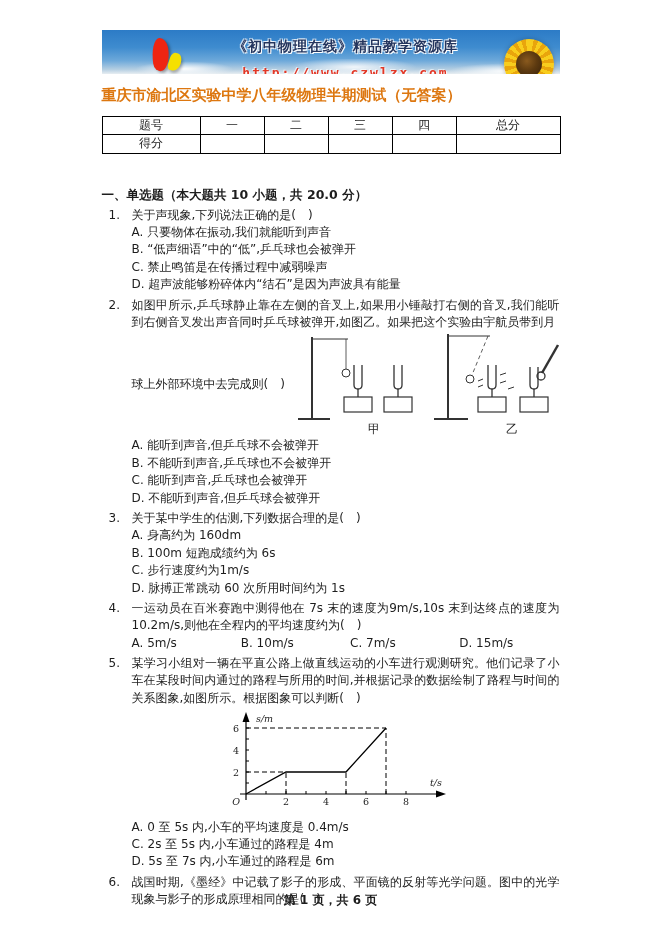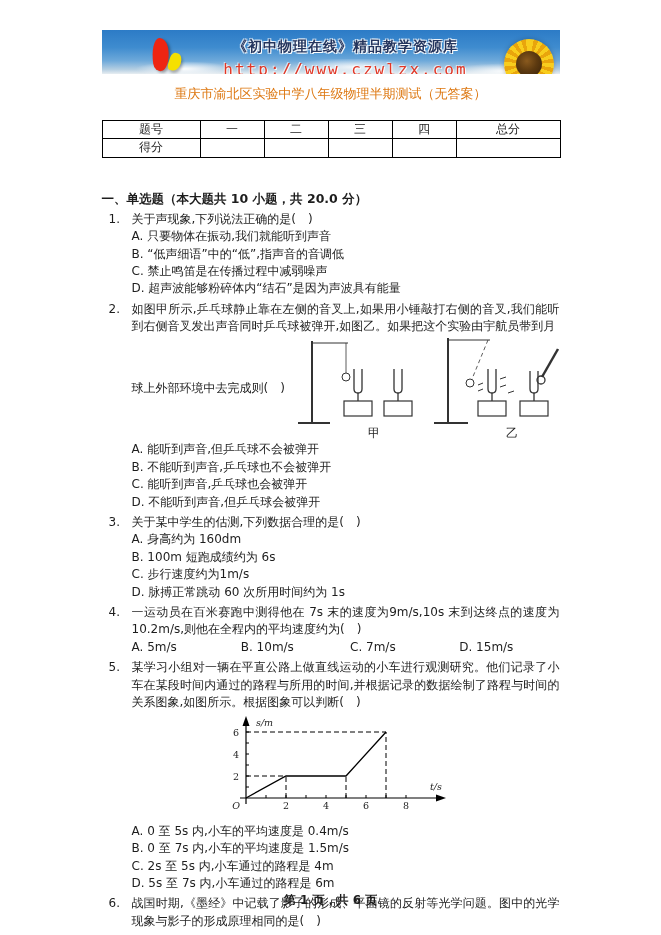--- a/index.html
+++ b/index.html
@@ -36,40 +36,40 @@
     background: #f5e000; transform: rotate(18deg);
     border-radius: 45% 55% 70% 30% / 40% 60% 60% 40%;
     box-shadow: 2px 2px 3px rgba(0,0,0,.3);
   }
   .banner-text { position: absolute; left: 96px; top: 6px; width: 296px; text-align: center; }
   .site-title {
     color: #24355e; font-weight: bold; font-size: 14px; letter-spacing: 1px; white-space: nowrap;
     text-shadow: 1px 1px 0 #fff, -1px -1px 0 rgba(255,255,255,.7), 1px -1px 0 rgba(255,255,255,.7), -1px 1px 0 rgba(255,255,255,.7);
   }
   .site-url {
-    margin-top: 2px; color: #e23726; font-weight: normal; font-size: 16px; letter-spacing: 2px;
+    margin-top: 8px; color: #e23726; font-weight: bold; font-size: 13px; letter-spacing: 2px;
     font-family: "DejaVu Sans Mono", monospace; white-space: nowrap;
     text-shadow: 1px 1px 0 rgba(255,255,255,.9), -1px -1px 0 rgba(255,255,255,.6);
   }
   .sunflower {
     position: absolute; right: 6px; top: 9px; width: 50px; height: 50px; border-radius: 50%;
     background: repeating-conic-gradient(#f8cd1d 0deg 11deg, #e9a50c 11deg 22deg);
     box-shadow: 0 0 5px rgba(0,0,0,.25);
   }
   .sunflower::after {
     content: ""; position: absolute; inset: 12px; border-radius: 50%;
     background: radial-gradient(circle at 42% 38%, #8a5a1e 0%, #5d3a10 45%, #35200a 100%);
   }
 
   
   .page-title {
-    margin-top: 11px; text-align: center; color: #dd7710;
-    font-weight: normal; font-size: 13px; white-space: nowrap;
-  }
-  table.score { border-collapse: collapse; width: 100%; margin-top: 16px; table-layout: fixed; }
+    margin-top: 11px; color: #dd7710;
+    font-weight: bold; font-size: 15px; white-space: nowrap;
+  }
+  table.score { border-collapse: collapse; width: 100%; margin-top: 9px; table-layout: fixed; }
   table.score td { border: 1.4px solid #000; height: 18px; text-align: center; font-size: 12px; padding: 0 2px; }
 
   
   .section-heading { margin-top: 32px; font-weight: bold; font-size: 12.5px; }
   .question { display: flex; margin-top: 3px; }
   .q-num { flex: none; width: 30px; padding-left: 7px; }
   .q-body { flex: 1; min-width: 0; }
   .q-stem { text-align: justify; }
   .q4-options { display: flex; gap: 9px; }
   .q4-options span { width: 25%; }
@@ -135,21 +135,21 @@
   </tbody>
     </table>
 
   <div class="section-heading">一、单选题（本大题共 10 小题，共 20.0 分）</div>
 
   <div class="question">
     <div class="q-num">1.</div>
     <div class="q-body">
       <div class="q-stem">关于声现象,下列说法正确的是(　)</div>
       <div class="q-option">A. 只要物体在振动,我们就能听到声音</div>
-      <div class="q-option">B. “低声细语”中的“低”,指声音的音调低</div>
+      <div class="q-option">B. “低声细语”中的“低”,乒乓球也会被弹开</div>
       <div class="q-option">C. 禁止鸣笛是在传播过程中减弱噪声</div>
       <div class="q-option">D. 超声波能够粉碎体内“结石”是因为声波具有能量</div>
     </div>
   </div>
 
   <div class="question">
     <div class="q-num">2.</div>
     <div class="q-body">
       <div class="q-stem">如图甲所示,乒乓球静止靠在左侧的音叉上,如果用小锤敲打右侧的音叉,我们能听到右侧音叉发出声音同时乒乓球被弹开,如图乙。如果把这个实验由宇航员带到月</div>
       <div class="fig-row">
@@ -257,21 +257,20 @@
             <line x1="126" y1="84" x2="126" y2="62" stroke="#000" stroke-width="1" stroke-dasharray="5 3"></line>
             <line x1="26" y1="18" x2="166" y2="18" stroke="#000" stroke-width="1" stroke-dasharray="5 3"></line>
             <line x1="166" y1="84" x2="166" y2="18" stroke="#000" stroke-width="1" stroke-dasharray="5 3"></line>
             <polyline points="26,84 66,62 126,62 166,18" fill="none" stroke="#000" stroke-width="1.3"></polyline>
             <text x="36" y="12" text-anchor="start" font-size="9.5" font-style="italic">s/m</text>
             <text x="210" y="76" text-anchor="start" font-size="9.5" font-style="italic">t/s</text>
             <text x="20" y="95" text-anchor="end" font-size="9.5" font-style="italic">O</text>
           </svg>
       </div>
       <div class="q-option">A. 0 至 5s 内,小车的平均速度是 0.4m/s</div>
-      <div class="q-option">B. 0 至 7s 内,小车的平均速度是 1.5m/s</div>
       <div class="q-option">C. 2s 至 5s 内,小车通过的路程是 4m</div>
       <div class="q-option">D. 5s 至 7s 内,小车通过的路程是 6m</div>
     </div>
   </div>
 
   <div class="question">
     <div class="q-num">6.</div>
     <div class="q-body">
       <div class="q-stem">战国时期,《墨经》中记载了影子的形成、平面镜的反射等光学问题。图中的光学现象与影子的形成原理相同的是(　)</div>
     </div>

